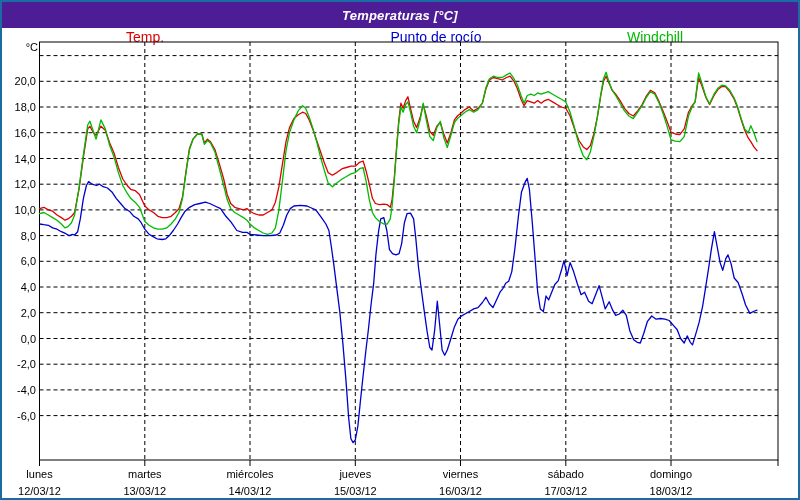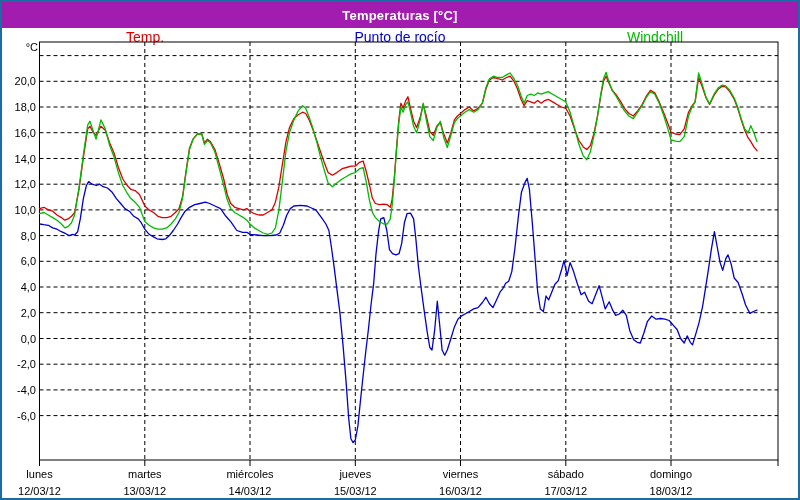--- a/index.html
+++ b/index.html
@@ -32,26 +32,26 @@
   }
   svg{position:absolute;left:0;top:0;}
   .gridline{stroke:#000000;stroke-width:1;stroke-dasharray:4 3;}
   .plotborder{fill:none;stroke:#000000;stroke-width:1;}
   .tick{stroke:#000000;stroke-width:1;}
   .axis-text{font-family:"Liberation Sans","DejaVu Sans",sans-serif;font-size:11px;fill:#000000;}
 </style>
 </head>
 <body style="border-color: rgb(28, 108, 164);">
 
-<div class="titlebar" style="background: #a21caf;">
+<div class="titlebar" style="background: #4c1d95; font-style: italic;">
   <span>Temperaturas [°C]</span>
 </div>
 
 <span class="legend-item legend-temp" style="color: rgb(221, 0, 0);">Temp.</span>
-<span class="legend-item legend-dew" style="color: rgb(0, 0, 204);">Punto de rocío</span>
+<span class="legend-item legend-dew" style="color: rgb(0, 0, 204); margin-left: 36px;">Punto de rocío</span>
 <span class="legend-item legend-wind" style="color: rgb(0, 187, 0); text-align: right;">Windchill</span>
 
 <span class="yunit">°C</span>
 
 <svg id="chart" width="800" height="500">
     <g>
       <line x1="37.5" y1="53.6" x2="776" y2="53.6" class="gridline"></line>
       <line x1="37.5" y1="79.3" x2="776" y2="79.3" class="gridline"></line>
       <line x1="37.5" y1="105.0" x2="776" y2="105.0" class="gridline"></line>
       <line x1="37.5" y1="130.7" x2="776" y2="130.7" class="gridline"></line>

